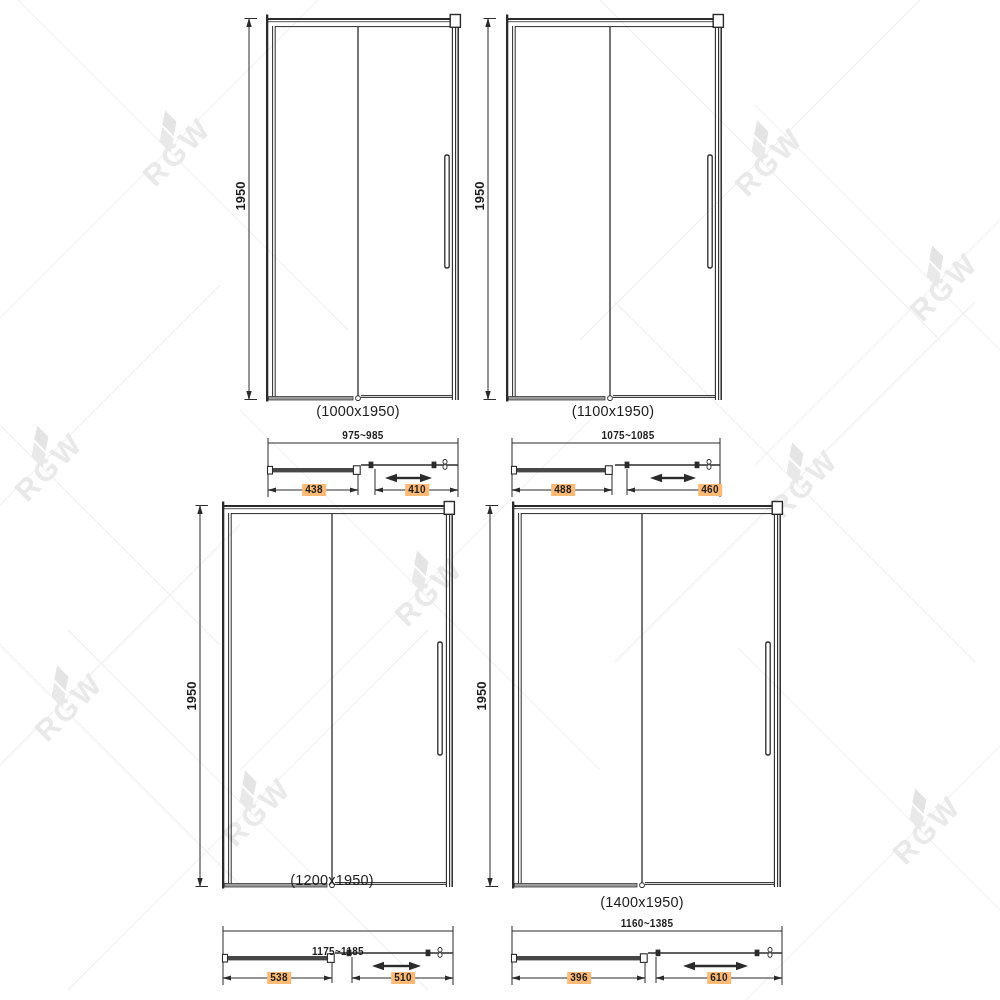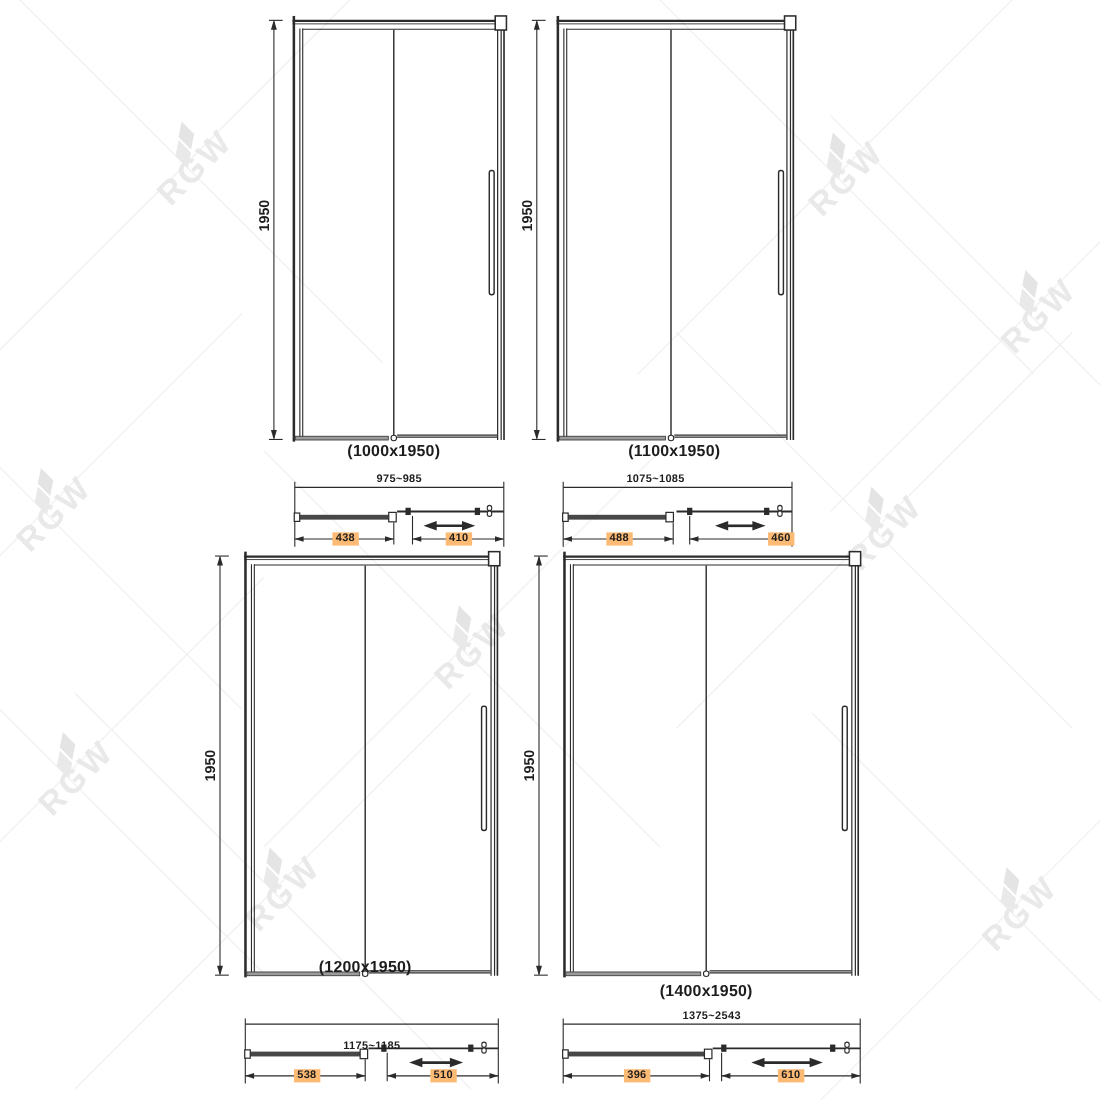--- a/index.html
+++ b/index.html
@@ -4,21 +4,21 @@
 <style>
   html,body{margin:0;padding:0;background:#fff;}
   #canvas{position:relative;width:1000px;height:1000px;background:#ffffff;overflow:hidden;
           font-family:"Liberation Sans",sans-serif;color:#1d1d1d;}
   svg.layer{position:absolute;left:0;top:0;}
   .dim-label{position:absolute;transform:translate(-50%,-50%);font-size:10px;font-weight:700;
              white-space:nowrap;letter-spacing:.3px;line-height:1;}
   .on-line{background:#fdba74;padding:1px 3px;}
   .height-label{position:absolute;transform:translate(-50%,-50%) rotate(-90deg);font-size:13px;
                 font-weight:700;white-space:nowrap;line-height:1;}
-  .size-label{position:absolute;transform:translate(-50%,-50%);font-size:14.5px;font-weight:700;
+  .size-label{position:absolute;transform:translate(-50%,-50%);font-size:14.5px;font-weight:400;
               white-space:nowrap;letter-spacing:.2px;line-height:1;}
 </style>
 </head>
 <body>
 
 <div id="canvas">
 
   <svg id="wm-layer" class="layer" width="1000" height="1000">
       <line x1="-12" y1="330" x2="348" y2="-30" stroke="#f1f1f1" stroke-width="1.2"></line>
       <line x1="-12" y1="-30" x2="348" y2="330" stroke="#f1f1f1" stroke-width="1.2"></line>
@@ -279,34 +279,34 @@
     <div class="height-label" style="left:240px;top:196px;">1950</div>
     <div class="size-label" style="left:358px;top:411px;">(1000x1950)</div>
     <div class="dim-label" style="left:363px;top:436px;">975~985</div>
     <div class="dim-label on-line" style="left:314px;top:490px;">438</div>
     <div class="dim-label on-line" style="left:417px;top:490px;">410</div>
   </div>
 
   <div>
     <div class="height-label" style="left:479px;top:196px;">1950</div>
     <div class="size-label" style="left:613px;top:411px;">(1100x1950)</div>
-    <div class="dim-label" style="left:596px;top:436px;">1075~1085</div>
+    <div class="dim-label" style="left:628px;top:436px;">1075~1085</div>
     <div class="dim-label on-line" style="left:563px;top:490px;">488</div>
     <div class="dim-label on-line" style="left:674px;top:490px;margin-left:36px;">460</div>
   </div>
 
   <div>
     <div class="height-label" style="left:191px;top:696px;">1950</div>
     <div class="size-label" style="left:332px;top:880px;">(1200x1950)</div>
     <div class="dim-label" style="left:338px;top:924px;margin-top:28px;">1175~1185</div>
     <div class="dim-label on-line" style="left:279px;top:978px;">538</div>
     <div class="dim-label on-line" style="left:403px;top:978px;">510</div>
   </div>
 
   <div>
     <div class="height-label" style="left:481px;top:696px;">1950</div>
     <div class="size-label" style="left:642px;top:902px;">(1400x1950)</div>
-    <div class="dim-label" style="left:647px;top:924px;">1375~2543</div>
+    <div class="dim-label" style="left:647px;top:924px;">1160~1385</div>
     <div class="dim-label on-line" style="left:579px;top:978px;">396</div>
     <div class="dim-label on-line" style="left:719px;top:978px;">610</div>
   </div>
 
 </div>
 
 </body></html>

